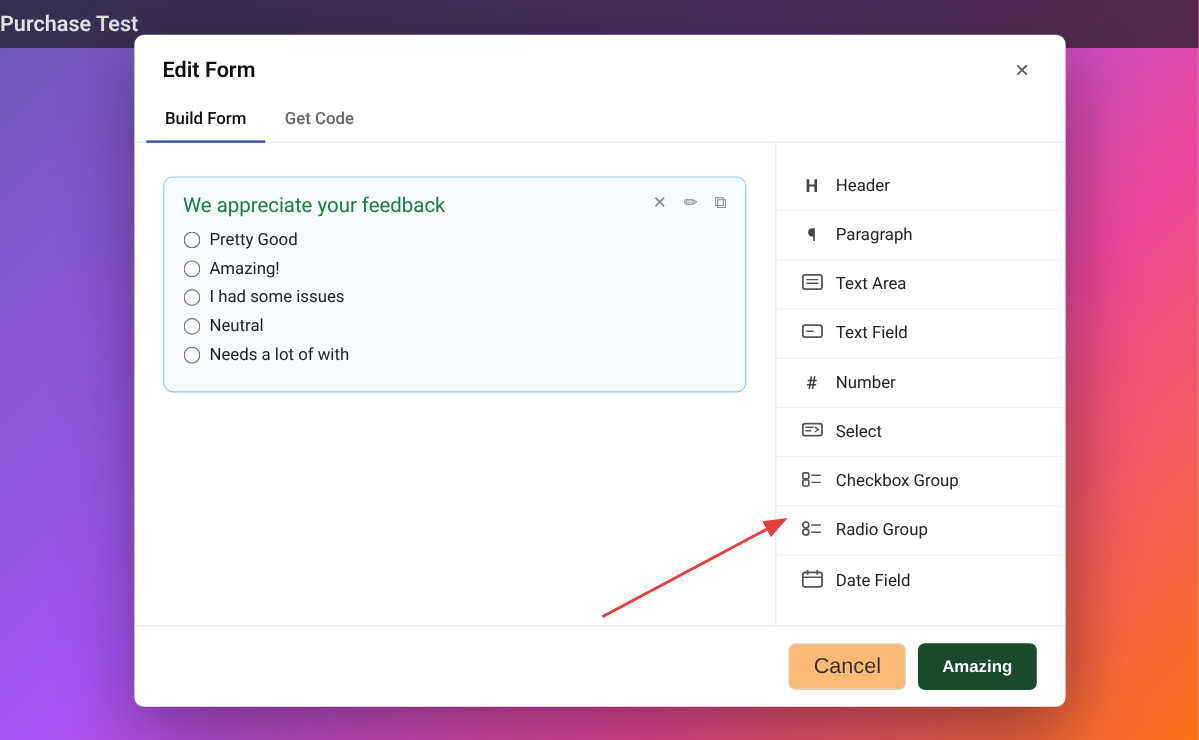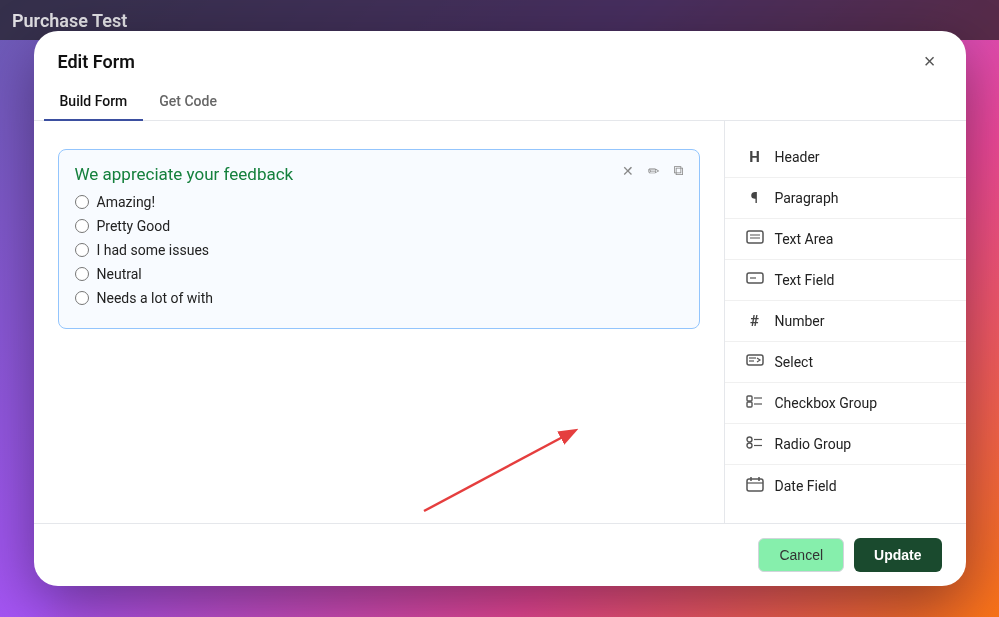--- a/index.html
+++ b/index.html
@@ -19,21 +19,21 @@
     
     .bg-bar {
       position: absolute;
       top: 0;
       left: 0;
       right: 0;
       height: 40px;
       background: rgba(30, 30, 30, 0.7);
       display: flex;
       align-items: center;
-      padding: 0 12px;
+      padding: 0 0;
     }
 
     .bg-bar-title {
       color: white;
       font-size: 18px;
       font-weight: 600;
       opacity: 0.85;
     }
 
     
@@ -41,22 +41,22 @@
       position: absolute;
       inset: 0;
       display: flex;
       align-items: center;
       justify-content: center;
     }
 
     
     .modal {
       background: white;
-      border-radius: 24px;
-      width: 932px;
+      border-radius: 8px;
+      width: 776px;
       max-height: 580px;
       box-shadow: 0 20px 60px rgba(0,0,0,0.4);
       display: flex;
       flex-direction: column;
       overflow: hidden;
       position: relative;
     }
 
     
     .modal-header {
@@ -210,25 +210,25 @@
     
     .modal-footer {
       display: flex;
       justify-content: flex-end;
       gap: 10px;
       padding: 14px 24px;
       border-top: 1px solid #e5e7eb;
     }
 
     .btn-cancel {
-      background: #86efac;
+      background: #fdba74;
       border: 1px solid #d1d5db;
       border-radius: 6px;
       padding: 8px 20px;
-      font-size: 14px;
+      font-size: 18px;
       color: #333;
       cursor: pointer;
     }
 
     .btn-update {
       background: #1a4a2e;
       border: none;
       border-radius: 6px;
       padding: 8px 20px;
       font-size: 14px;
@@ -277,25 +277,25 @@
           <div class="box-actions">
             <button class="box-action-btn">✕</button>
             <button class="box-action-btn">✏</button>
             <button class="box-action-btn">⧉</button>
           </div>
 
           <div class="radio-group-label">We appreciate your feedback</div>
 
           <div class="radio-option">
             <input type="radio" name="satisfaction" style="">
-            <span>Amazing!</span>
+            <span>Pretty Good</span>
           </div>
           <div class="radio-option">
             <input type="radio" name="satisfaction" style="">
-            <span>Pretty Good</span>
+            <span>Amazing!</span>
           </div>
           <div class="radio-option">
             <input type="radio" name="satisfaction" style="">
             <span>I had some issues</span>
           </div>
           <div class="radio-option">
             <input type="radio" name="satisfaction" style="">
             <span>Neutral</span>
           </div>
           <div class="radio-option">
@@ -398,17 +398,17 @@
               </svg>
           </span>
           <span>Date Field</span>
         </div>
 
       </div>
     </div>
 
     <div class="modal-footer">
       <button class="btn-cancel">Cancel</button>
-      <button class="btn-update">Update</button>
+      <button class="btn-update">Amazing</button>
     </div>
 
   </div>
 </div>
 
 </body></html>

